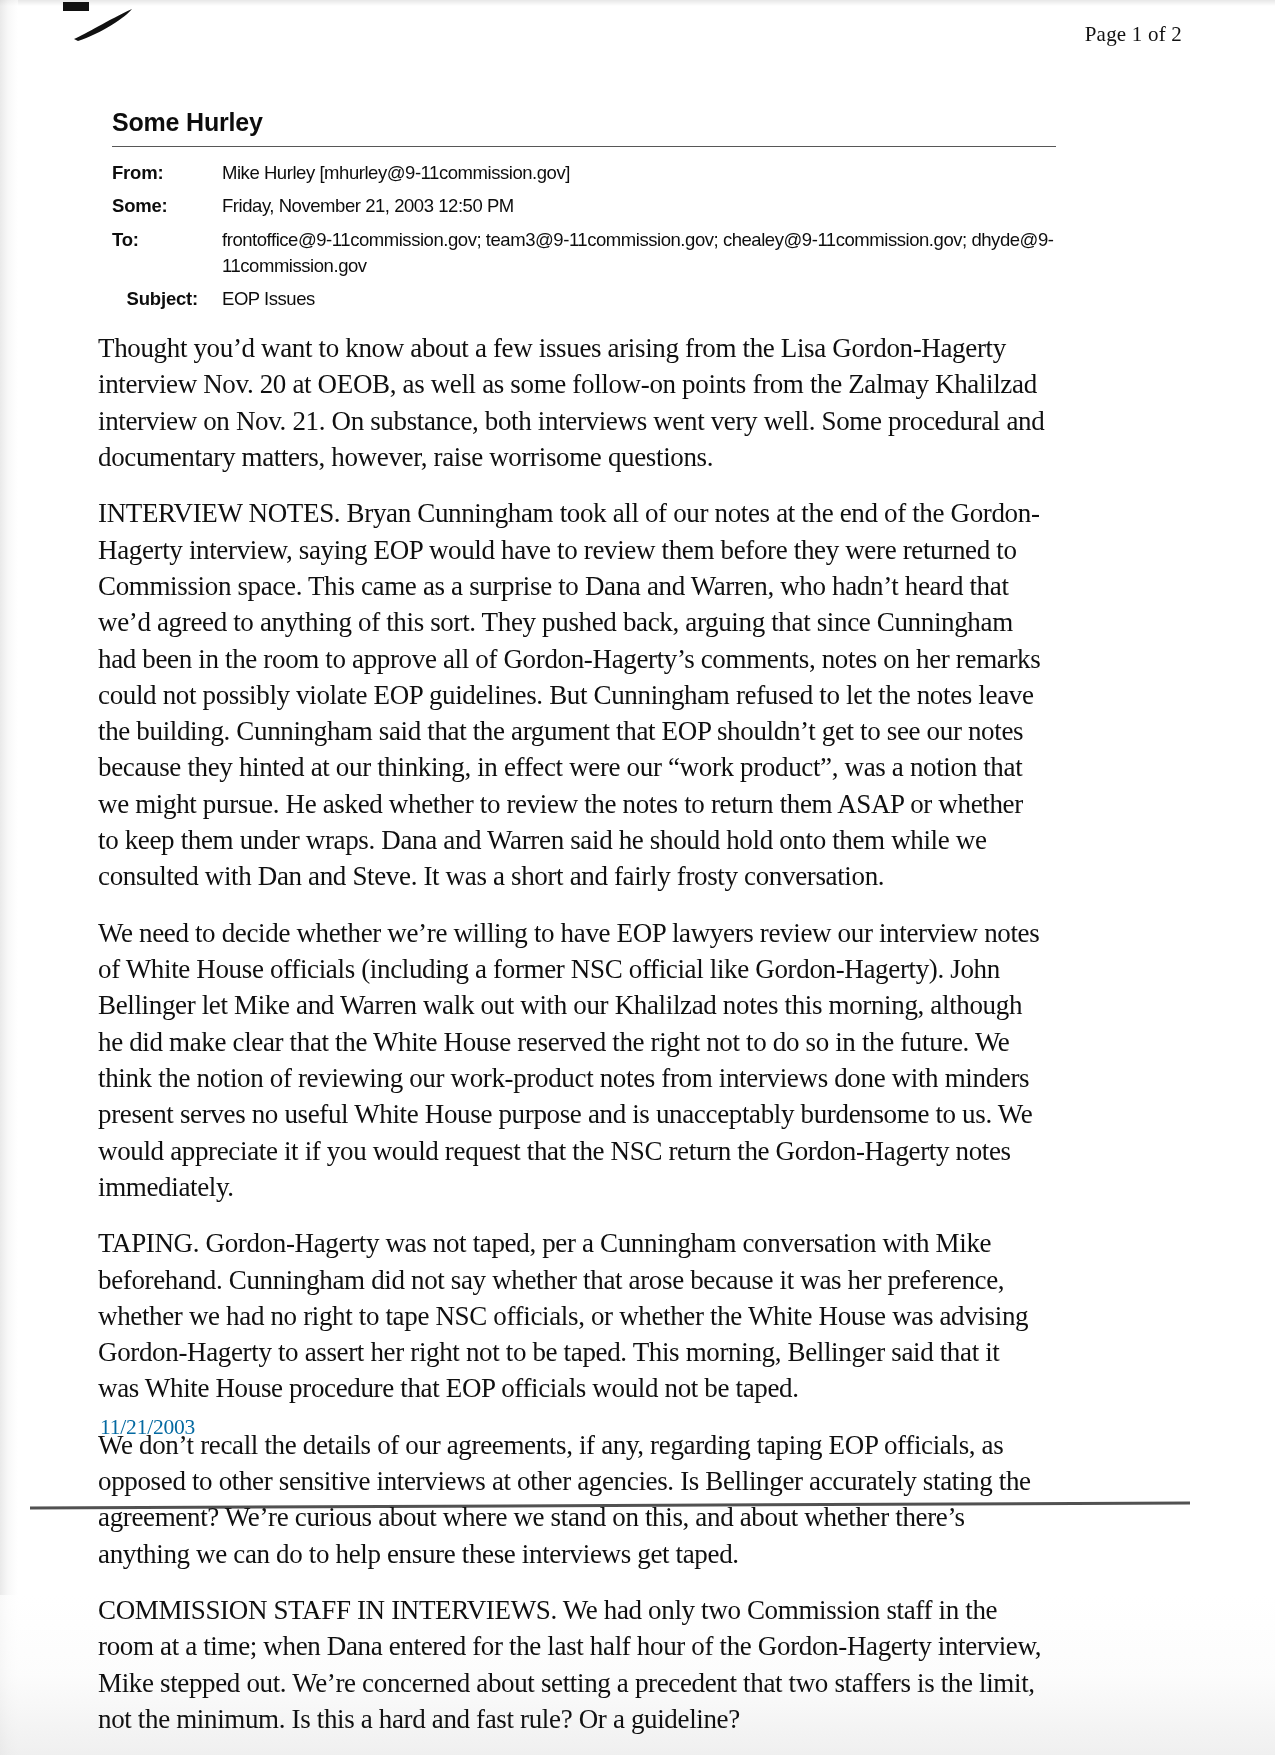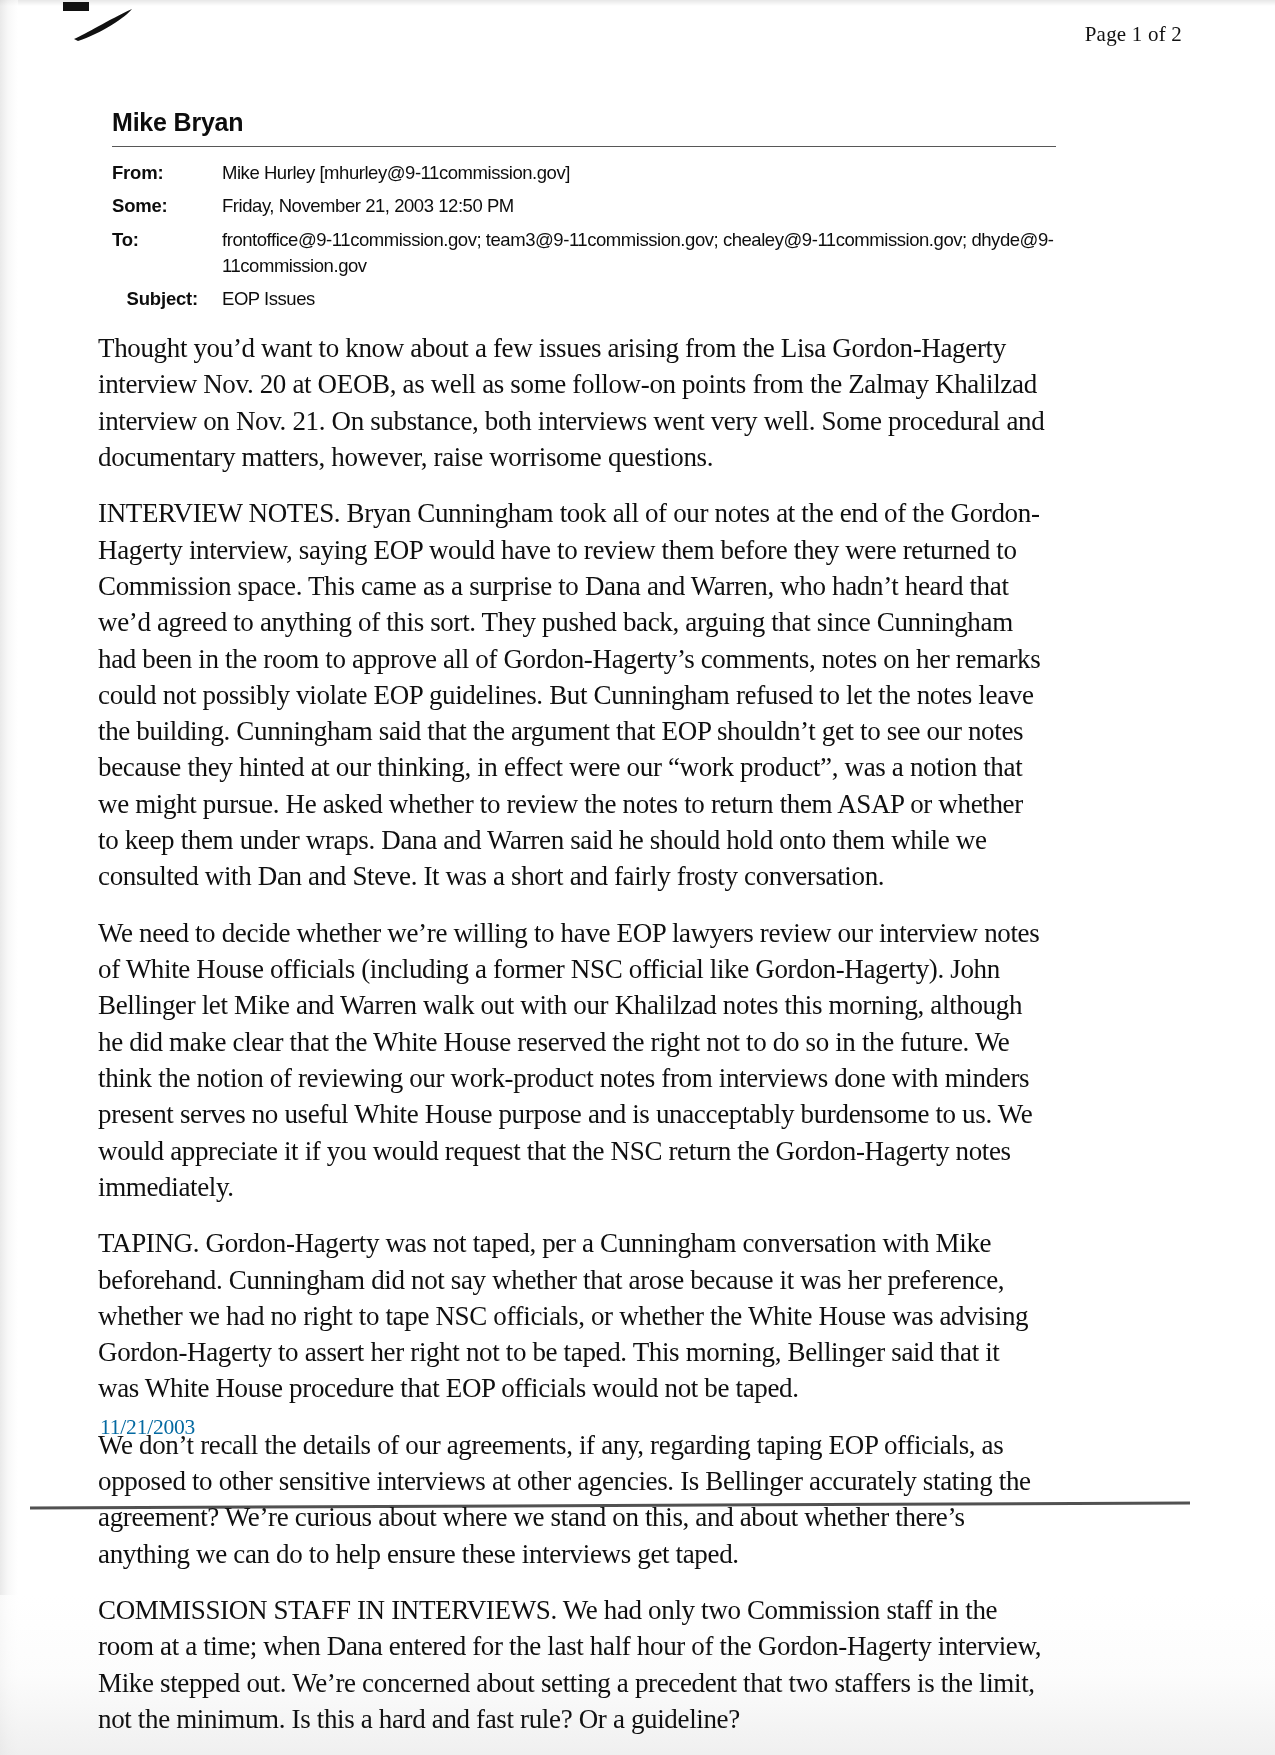--- a/index.html
+++ b/index.html
@@ -175,21 +175,21 @@
   <div class="scan-bottom-line"></div>
   <div class="scan-corner-mark"></div>
 
   <svg class="slash-mark" viewBox="0 0 64 34" xmlns="http://www.w3.org/2000/svg">
     <path d="M2 31 C14 26, 36 12, 60 1 C54 9, 30 25, 6 33 Z" fill="#111111"></path>
   </svg>
 
   <div class="page-number">Page 1 of 2</div>
 
   <div class="hdr">
-    <div class="hdr-name">Mike Bryan</div>
+    <div class="hdr-name">Some Hurley</div>
     <div class="hdr-rule"></div>
 
     <div class="hdr-row">
       <div class="hdr-label">From:</div>
       <div class="hdr-value">Mike Hurley [mhurley@9-11commission.gov]</div>
     </div>
 
     <div class="hdr-row">
       <div class="hdr-label">Some:</div>
       <div class="hdr-value">Friday, November 21, 2003 12:50 PM</div>

